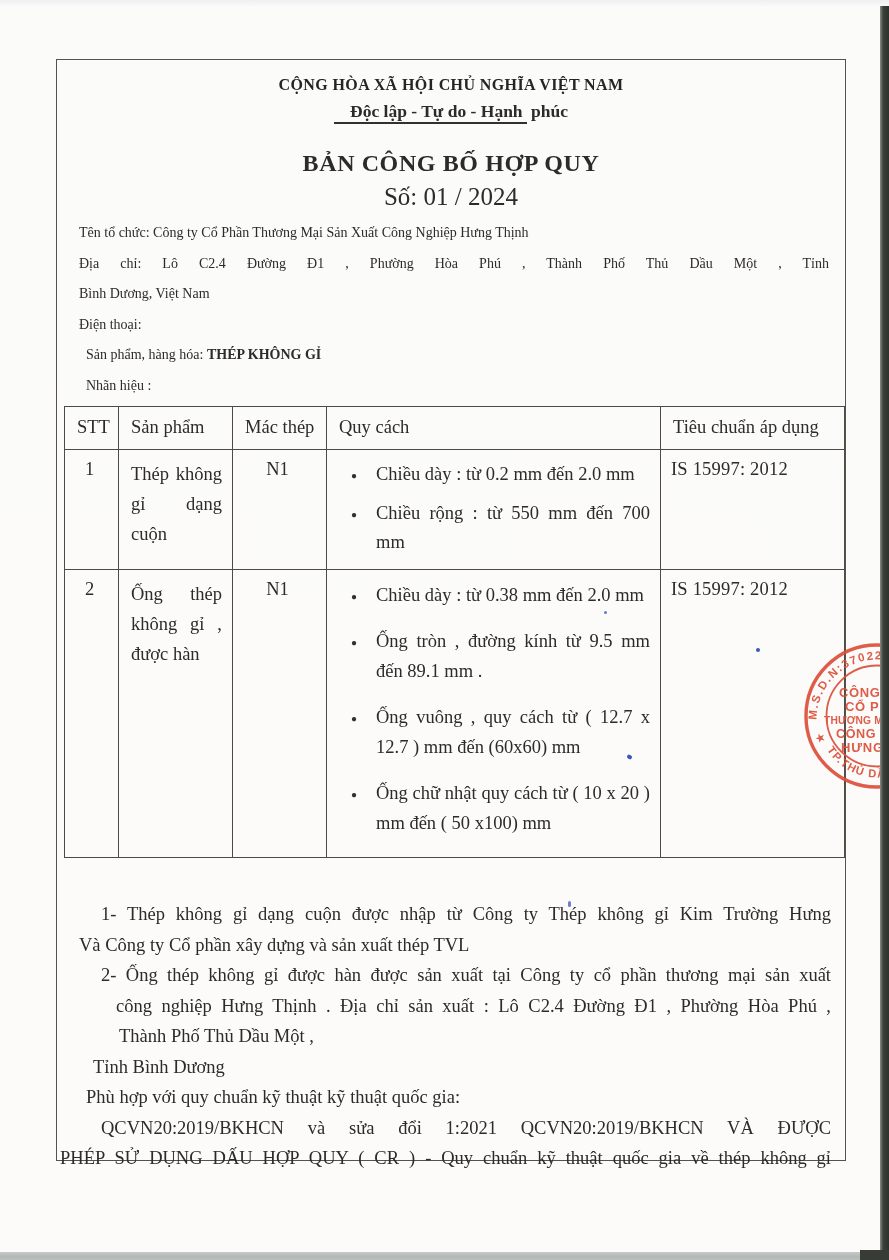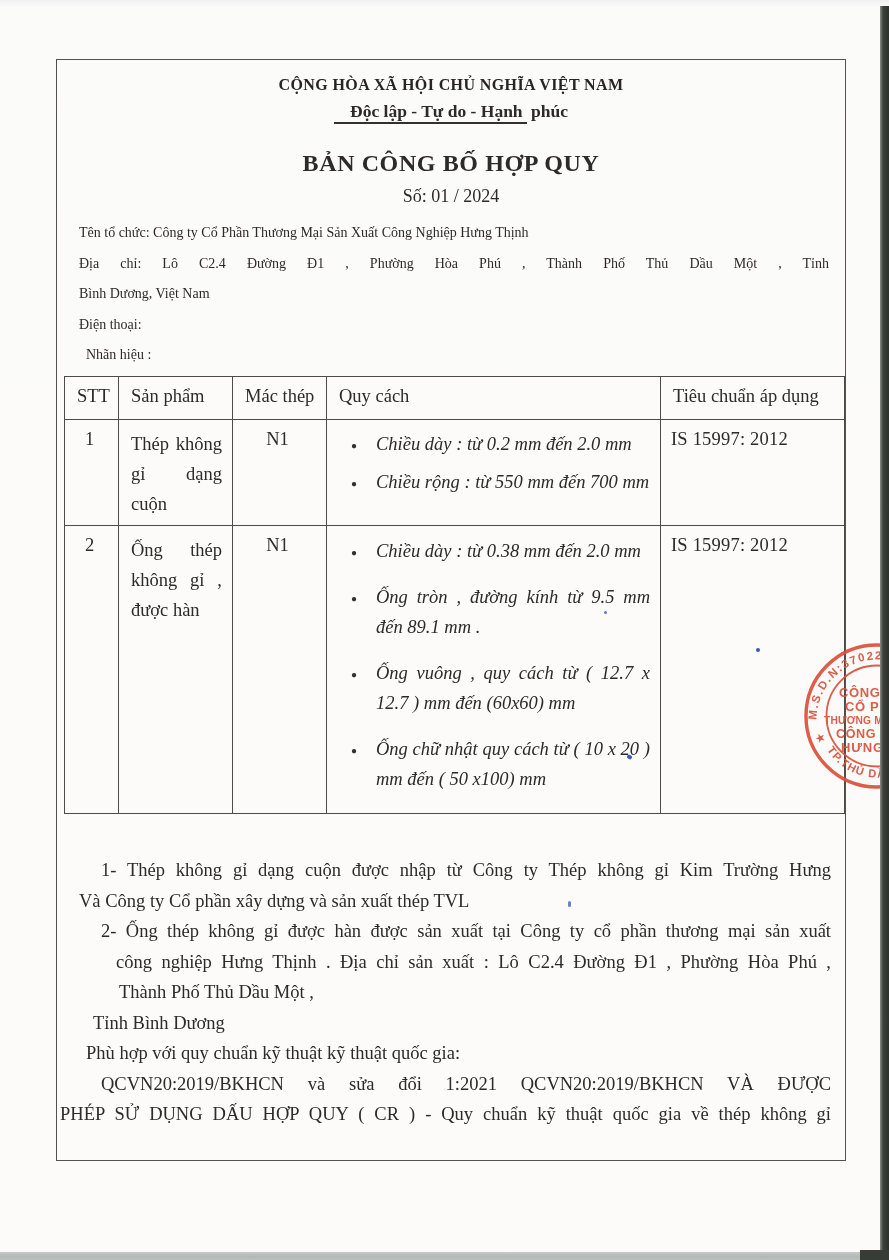--- a/index.html
+++ b/index.html
@@ -41,21 +41,21 @@
   .center { text-align:center; }
   .national-title {
     font-size:16px; font-weight:bold; letter-spacing:.4px;
     line-height:24px; color:#262523;
   }
   .motto { margin-top:2px; font-size:17.5px; font-weight:bold; line-height:25px; }
   .motto-u { border-bottom:2.2px solid #33312d; padding:0 4px 1px 16px; }
   .doc-title {
     margin-top:25px; font-size:24px; font-weight:bold; letter-spacing:.6px; line-height:29px;
   }
-  .doc-number { margin-top:6px; font-size:18px; line-height:25px; }
+  .doc-number { margin-top:6px; font-size:25px; line-height:25px; }
   .info { margin-top:9px; font-size:14px; }
   .info p { line-height:30.5px; padding-left:22px; padding-right:16px; }
   .info p.ind { padding-left:29px; }
   .jl { text-align:justify; text-align-last:justify; }
   .bold { font-weight:bold; }
   
   table.products {
     border-collapse:collapse; table-layout:fixed;
     margin:5px 0 0 7px; width:780px;
     font-size:18.5px;
@@ -63,21 +63,21 @@
   table.products th, table.products td {
     border:1.5px solid #4d4b46;
     vertical-align:top;
     font-weight:normal;
     margin-top:44px;
   }
   table.products th { height:43px; vertical-align:middle; text-align:left; padding:2px 8px 4px 12px; }
   th.c, td.c { text-align:center; padding-left:4px; }
   td { padding:9px 8px 6px 12px; }
   td.cell-product { text-align:justify; padding-right:10px; line-height:30px; }
-  td.cell-specs { padding:2px 10px 2px 16px;font-style:italic; }
+  td.cell-specs { padding:2px 10px 2px 16px; }
   td.cell-standard { padding-left:10px; letter-spacing:.2px; }
   tr.r1 td { height:93px; }
   tr.r2 td { height:227px; }
   ul.specs { list-style:none; }
   ul.specs li {
     position:relative; padding-left:33px; margin:8px 0 9px;
     line-height:29.5px; text-align:justify;
   }
   tr.r2 ul.specs li { margin:9px 0 17px; }
   ul.specs li::before {
@@ -118,20 +118,21 @@
 
     <div class="center doc-title">BẢN CÔNG BỐ HỢP QUY</div>
 
     <div class="center doc-number">Số: 01 / 2024</div>
 
     <div class="info">
       <p>Tên tổ chức: Công ty Cổ Phần Thương Mại Sản Xuất Công Nghiệp Hưng Thịnh</p>
       <p class="jl">Địa chỉ: Lô C2.4 Đường Đ1 , Phường Hòa Phú , Thành Phố Thủ Dầu Một , Tỉnh</p>
       <p>Bình Dương, Việt Nam</p>
       <p>Điện thoại:</p>
+      <p class="ind"><span>Sản phẩm, hàng hóa: </span><span class="bold">THÉP KHÔNG GỈ</span></p>
       <p class="ind">Nhãn hiệu :</p>
     </div>
 
     <table class="products">
       <colgroup>
         <col style="width:54px">
           <col style="width:114px">
           <col style="width:94px">
         <col style="width:334px">
           <col style="width:184px">

